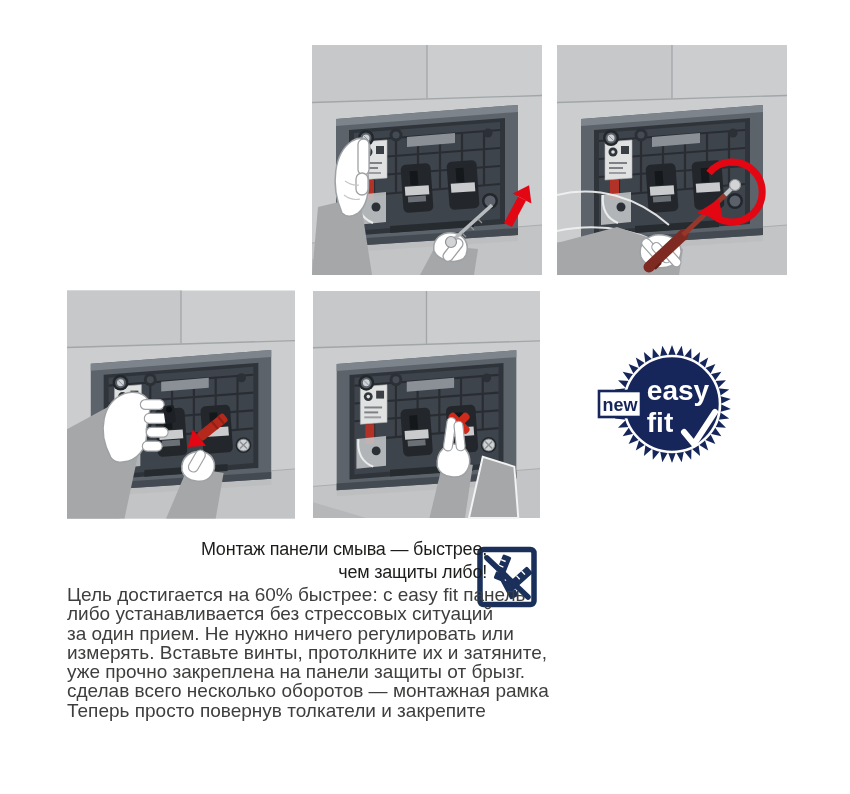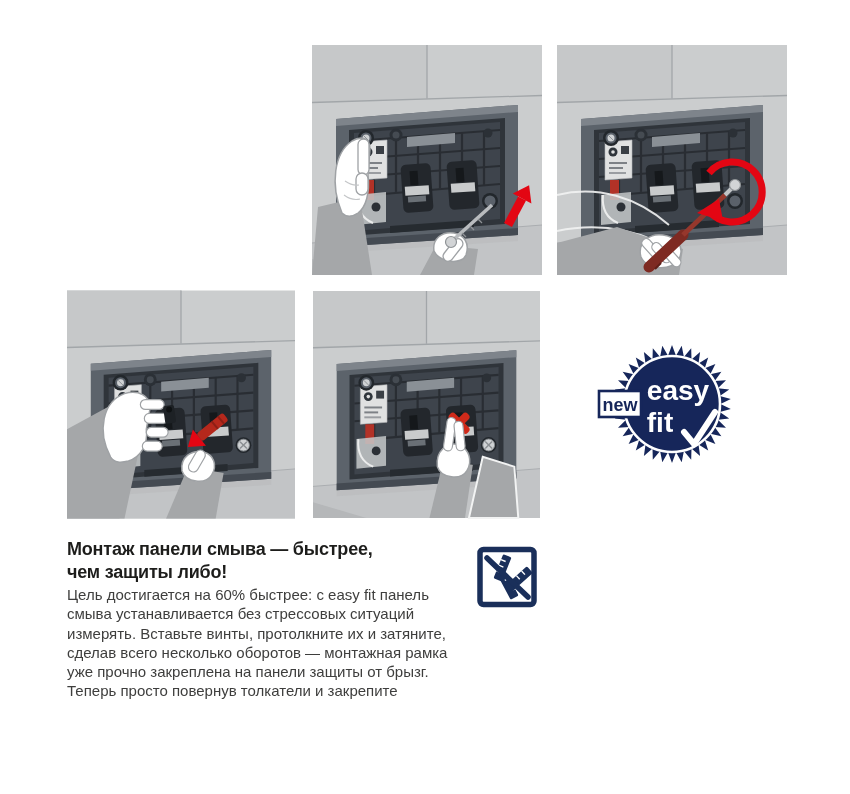--- a/index.html
+++ b/index.html
@@ -10,26 +10,27 @@
   .fig{position:absolute;width:230px;height:230px;}
   .fig svg{display:block;width:100%;height:100%;}
   #fig1{left:312px;top:45px;}
   #fig2{left:557px;top:45px;width:230px;}
   #fig3{left:67px;top:290px;width:228px;height:229px;}
   #fig4{left:313px;top:290px;width:227px;height:229px;}
   #badge{position:absolute;left:596px;top:340px;width:156px;height:132px;}
   #noToolsIcon{position:absolute;left:476px;top:544px;width:62px;height:66px;}
   #heading{
     position:absolute;left:67px;top:538px;width:420px;
-    font-size:18px;line-height:23px;font-weight:bold;color:#1d1d1b;
+    font-size:18px;line-height:23px;font-weight:normal;color:#1d1d1b;
     letter-spacing:-0.2px;
+    text-align:right;
   }
   #bodyText{
     position:absolute;left:67px;top:585px;width:420px;
-    font-size:15px;line-height:19.3px;color:#3e3e3d;
+    font-size:19px;line-height:19.3px;color:#3e3e3d;
   }
   .bodyline{white-space:nowrap;}
 </style>
 </head>
 <body>
 
 <svg width="0" height="0" style="position:absolute" aria-hidden="true">
   <defs>
     <g id="scene">
 
@@ -271,18 +272,19 @@
   </svg>
 </div>
 
 <div id="heading">
   <div>Монтаж панели смыва — быстрее,</div>
   <div>чем защиты либо!</div>
 </div>
 
 <div id="bodyText">
   <div class="bodyline">Цель достигается на 60% быстрее: с easy fit панель</div>
-  <div class="bodyline">смыва устанавливается без стрессовых ситуаций</div>
+  <div class="bodyline">либо устанавливается без стрессовых ситуаций</div>
+  <div class="bodyline">за один прием. Не нужно ничего регулировать или</div>
   <div class="bodyline">измерять. Вставьте винты, протолкните их и затяните,</div>
+  <div class="bodyline">уже прочно закреплена на панели защиты от брызг.</div>
   <div class="bodyline">сделав всего несколько оборотов — монтажная рамка</div>
-  <div class="bodyline">уже прочно закреплена на панели защиты от брызг.</div>
   <div class="bodyline">Теперь просто повернув толкатели и закрепите</div>
 </div>
 
 </body></html>

